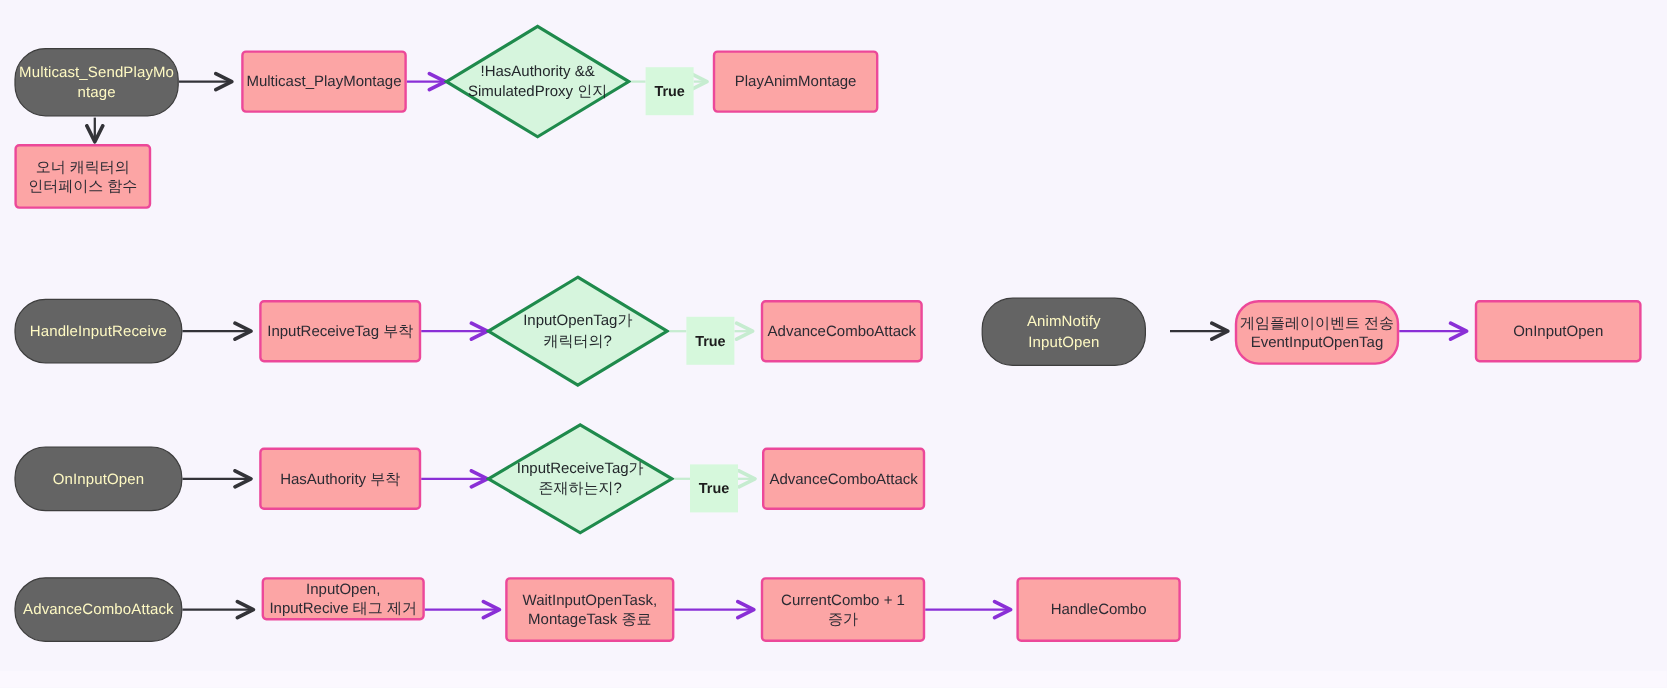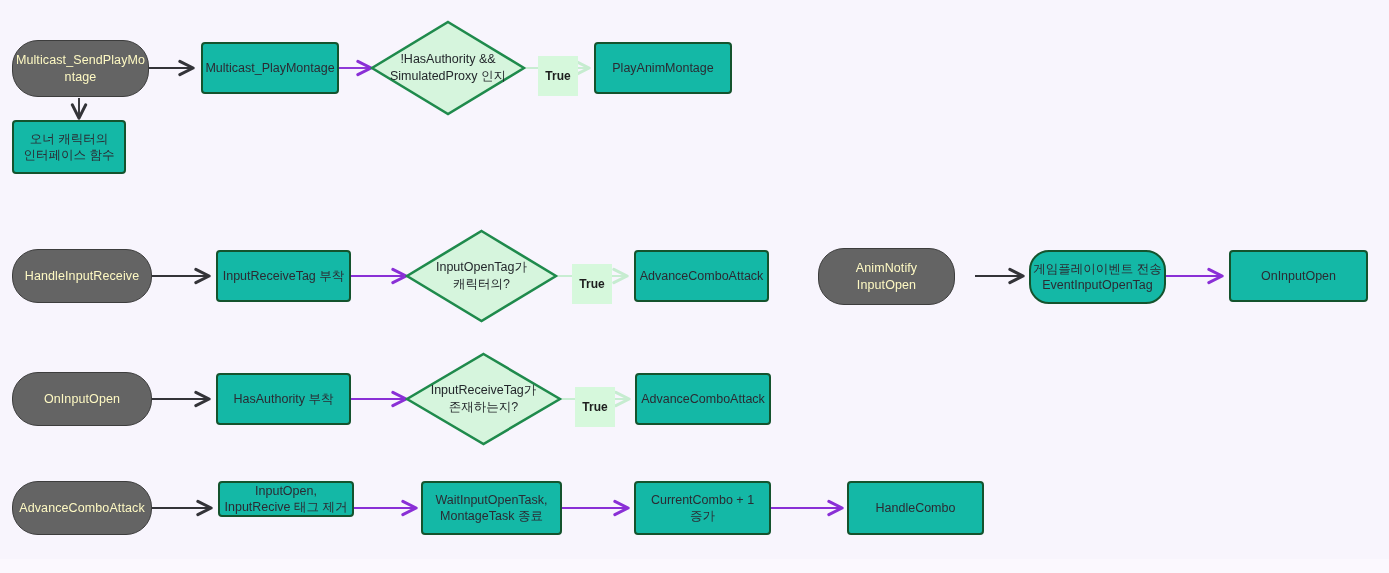--- a/index.html
+++ b/index.html
@@ -44,22 +44,22 @@
   .node-start {
     background: #646464;
     border: 1.4px solid #3d3d3d;
     border-radius: 26px;
     color: #fef9c3;
     font-size: 12.5px;
     letter-spacing: 0.1px;
   }
 
   .node-proc {
-    background: #14b8a6;
-    border: 2px solid #14532d;
+    background: #fca5a5;
+    border: 2px solid #ec4899;
     border-radius: 4px;
     color: #2b2b33;
     font-size: 12.5px;
   }
 
   .node-dec-wrap {
     position: absolute;
   }
   .node-dec-shape {
     position: absolute;

